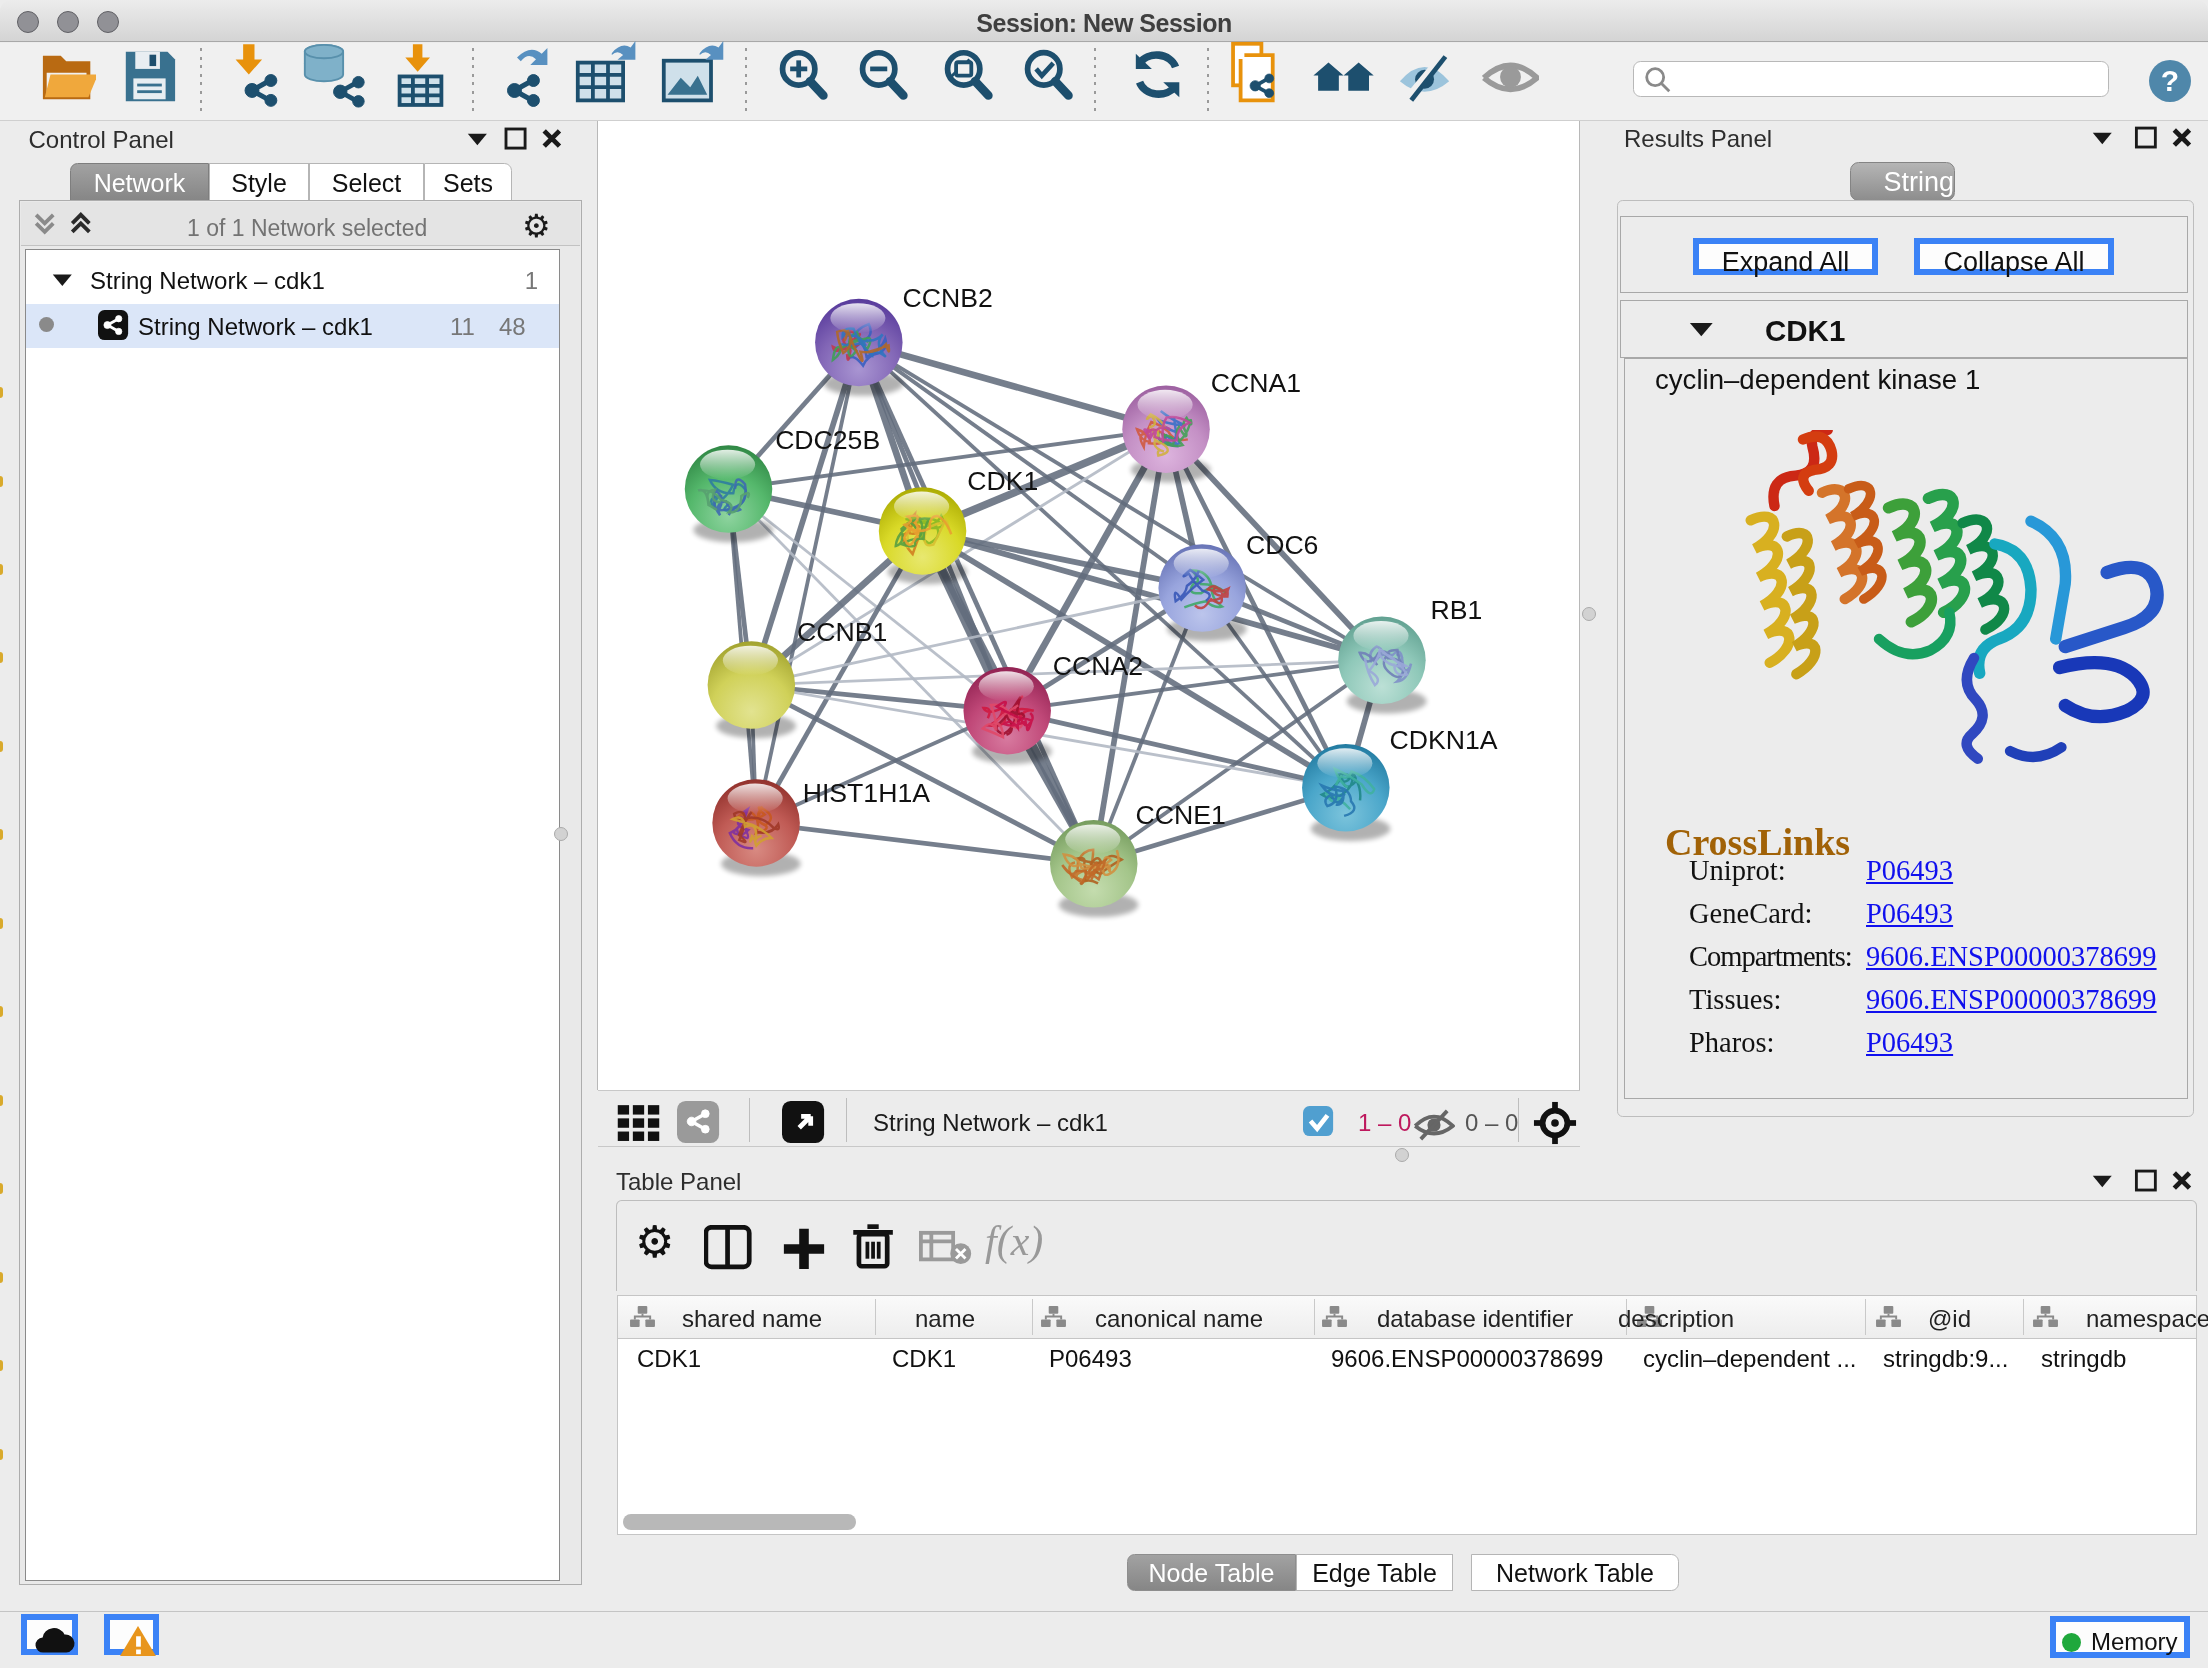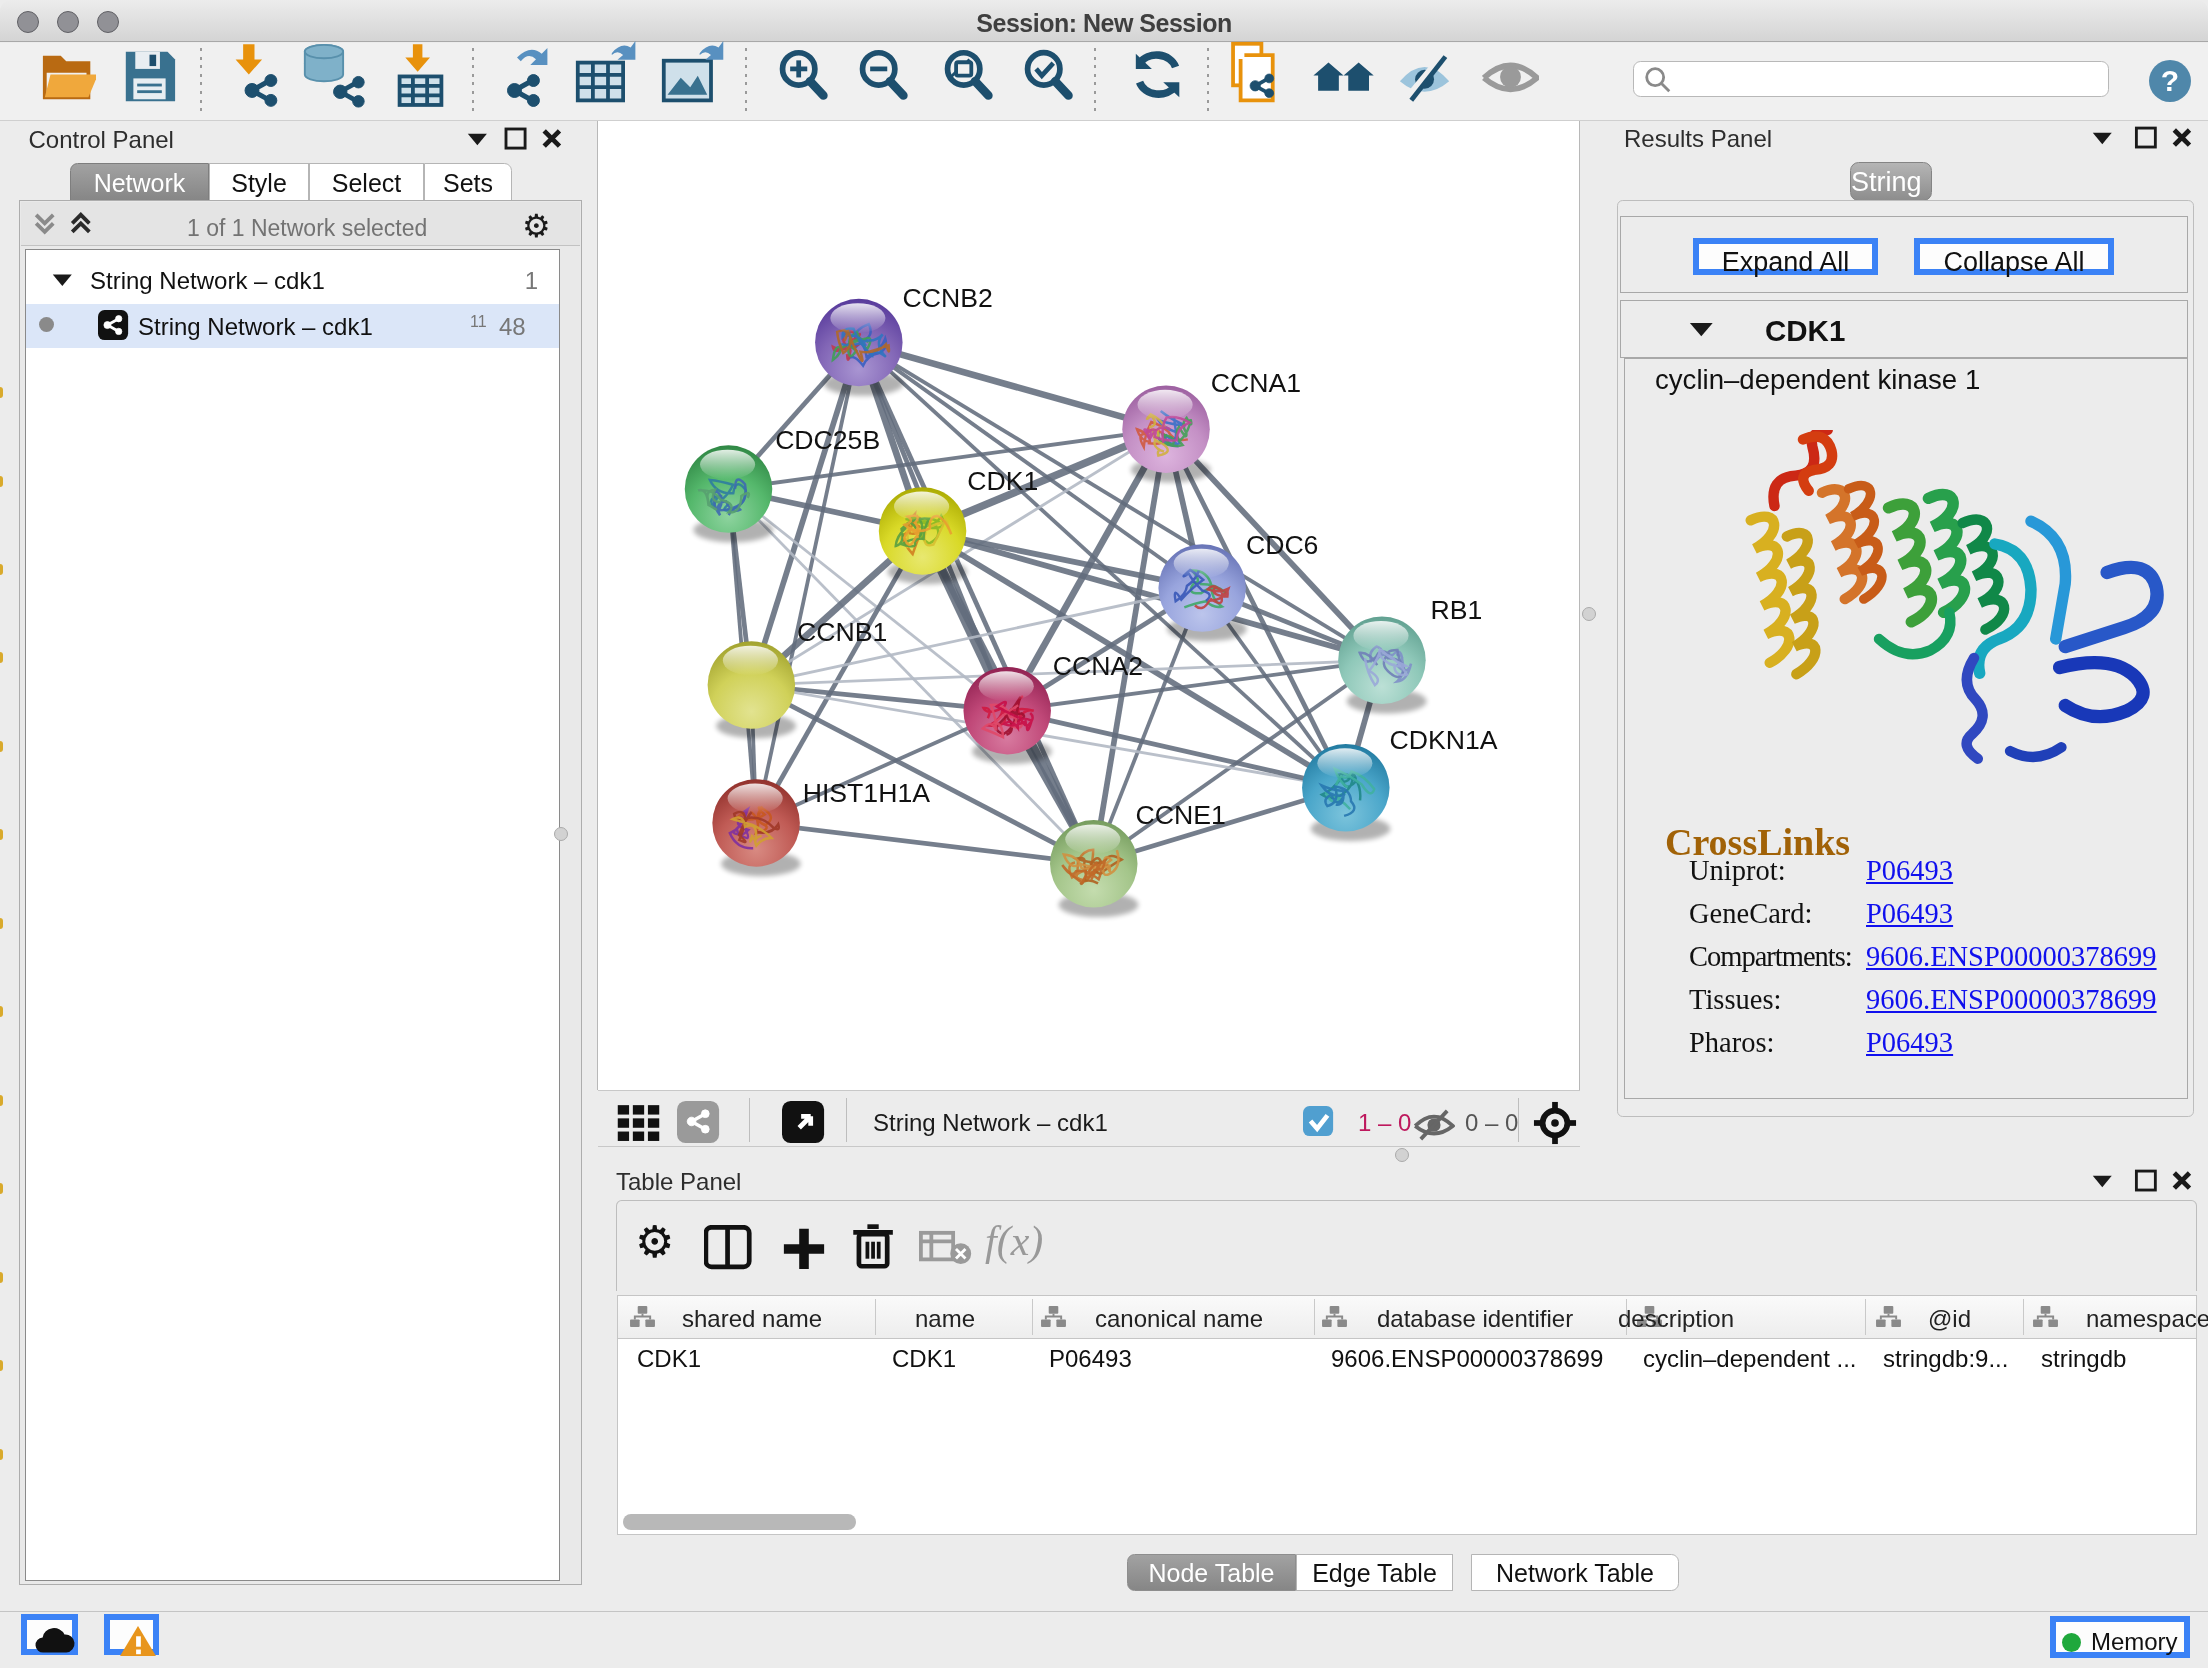--- a/index.html
+++ b/index.html
@@ -208,21 +208,21 @@
         <rect x="0" y="0" width="32" height="32" rx="7" fill="#111"></rect>
         <g transform="translate(4,4) scale(0.75)" fill="#fff" stroke="#fff">
           <line x1="8" y1="16" x2="24" y2="7" stroke-width="4"></line>
           <line x1="8" y1="16" x2="24" y2="25" stroke-width="4"></line>
           <circle cx="8" cy="16" r="5"></circle>
           <circle cx="24" cy="7" r="4.5"></circle>
           <circle cx="24" cy="25" r="4.5"></circle>
         </g>
       </svg>
       <div style="position:absolute;left:112px;top:8.6px;font-size:24px;color:#111">String Network – cdk1</div>
-      <div style="position:absolute;left:444px;top:8.6px;font-size:16px;color:#777">11</div>
+      <div style="position:absolute;left:424px;top:8.6px;font-size:24px;color:#777">11</div>
       <div style="position:absolute;left:473px;top:8.6px;font-size:24px;color:#777">48</div>
     </div>
     <div id="netcanvas"><svg width="982" height="973" viewBox="0 0 1032 1023">
         <defs>
           <filter id="blur" x="-50%" y="-50%" width="200%" height="200%">
             <feGaussianBlur stdDeviation="3"></feGaussianBlur>
           </filter>
           <linearGradient id="gloss" x1="0" y1="0" x2="0" y2="1">
             <stop offset="0" stop-color="#fff" stop-opacity="0.85"></stop>
             <stop offset="1" stop-color="#fff" stop-opacity="0"></stop>
@@ -542,21 +542,21 @@
       </g>
       <circle cx="23" cy="23" r="4" fill="#111"></circle>
     </svg>
     <div id="resultspanel"></div>
     <div class="panel-title abs" style="left:1624px;top:125px">Results Panel</div>
     <div class="abs" style="left:2089px;top:125px"><svg width="109" height="27" viewBox="0 0 115 28">
         <path d="M4 8 l10 12 10-12 z" fill="#1a1a1a"></path>
         <rect x="50" y="3" width="20" height="20" fill="none" stroke="#1a1a1a" stroke-width="3"></rect>
         <path d="M90 5 l16 16 m0 -16 l-16 16" stroke="#1a1a1a" stroke-width="5"></path>
       </svg></div>
-    <div class="abs" style="left:1850px;top:162px;width:82px;height:39px;background:linear-gradient(#b5b5b5,#8d8d8d);border:1px solid #848484;border-radius:8.6px;color:#fff;font-size:27px;text-align:left;line-height:38px">String</div>
+    <div class="abs" style="left:1850px;top:162px;width:105px;height:39px;background:linear-gradient(#b5b5b5,#8d8d8d);border:1px solid #848484;border-radius:8.6px;color:#fff;font-size:27px;text-align:right;line-height:38px">String</div>
     <div class="abs" style="left:1617px;top:200px;width:577px;height:917px;background:#ececec;border:1px solid #bdbdbd;border-radius:5.7px"></div>
     <div class="abs" style="left:1620px;top:216px;width:568px;height:77px;background:#ececec;border:1px solid #a8a8a8"></div>
     <div class="btn abs" style="left:1693px;top:238px;width:185px;height:37px;font-size:27px;color:#111;text-align:center;line-height:36px">Expand All</div>
     <div class="btn abs" style="left:1914px;top:238px;width:200px;height:37px;font-size:27px;color:#111;text-align:center;line-height:36px">Collapse All</div>
     <div class="abs" style="left:1620px;top:300px;width:568px;height:58px;background:#ececec;border:1px solid #a8a8a8"></div>
     <svg class="abs" style="left:1688px;top:321px" width="28.5" height="19" viewBox="0 0 30 20">
       <path d="M2 2 l12 14 12-14 z" fill="#1a1a1a"></path>
     </svg>
     <div class="abs" style="left:1765px;top:314px;font-size:29.5px;font-weight:700;color:#111">CDK1</div>
     <div class="abs" style="left:1624px;top:358px;width:564px;height:741px;background:#ececec;border:1px solid #a8a8a8"></div>

